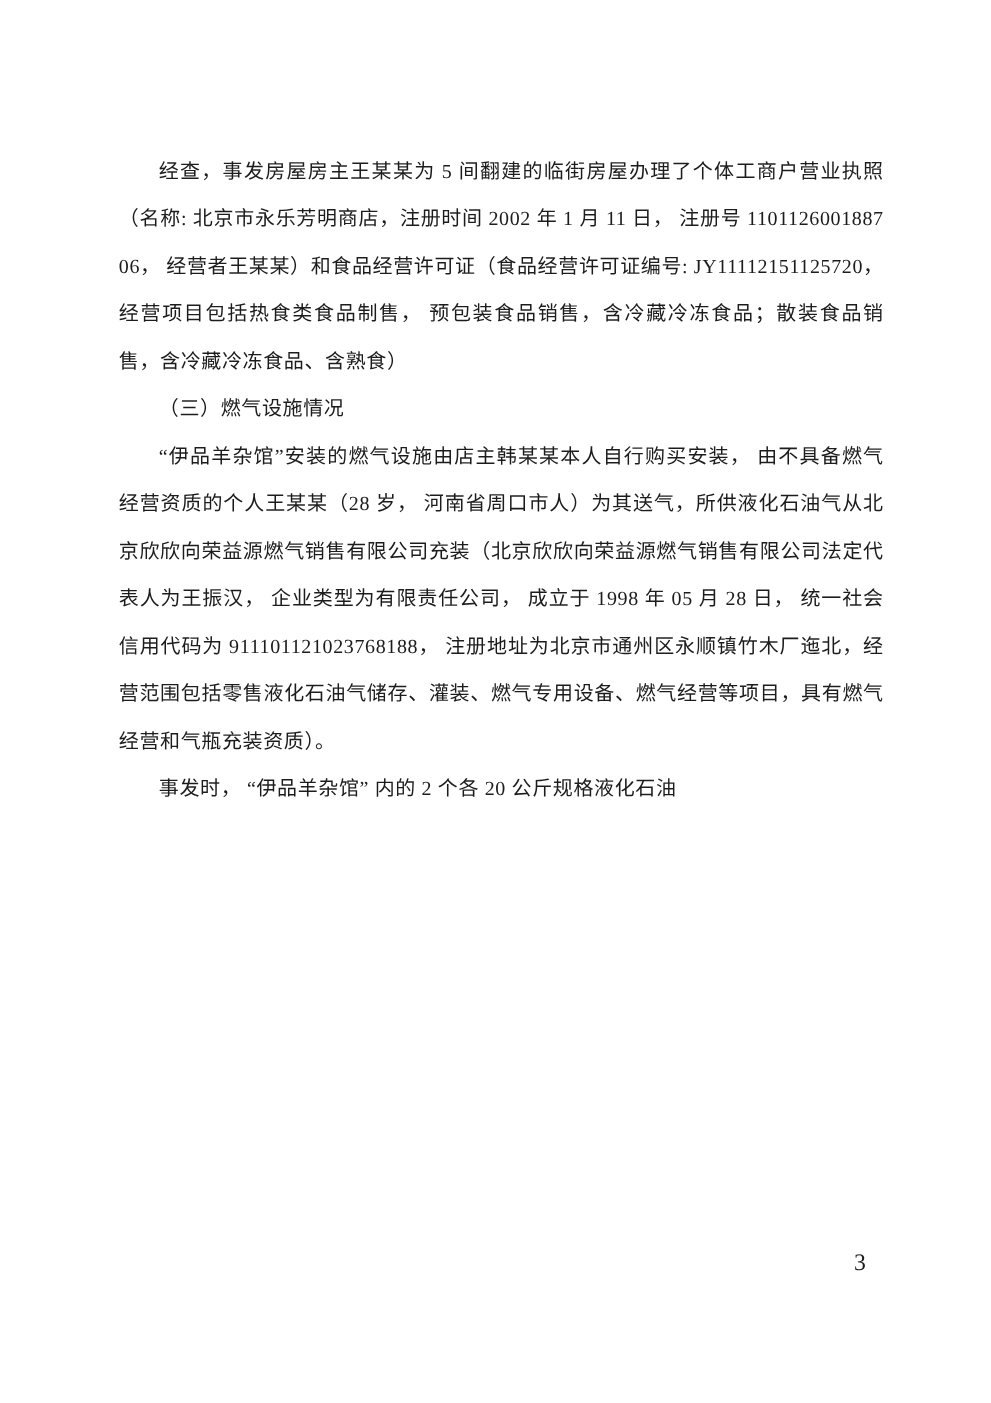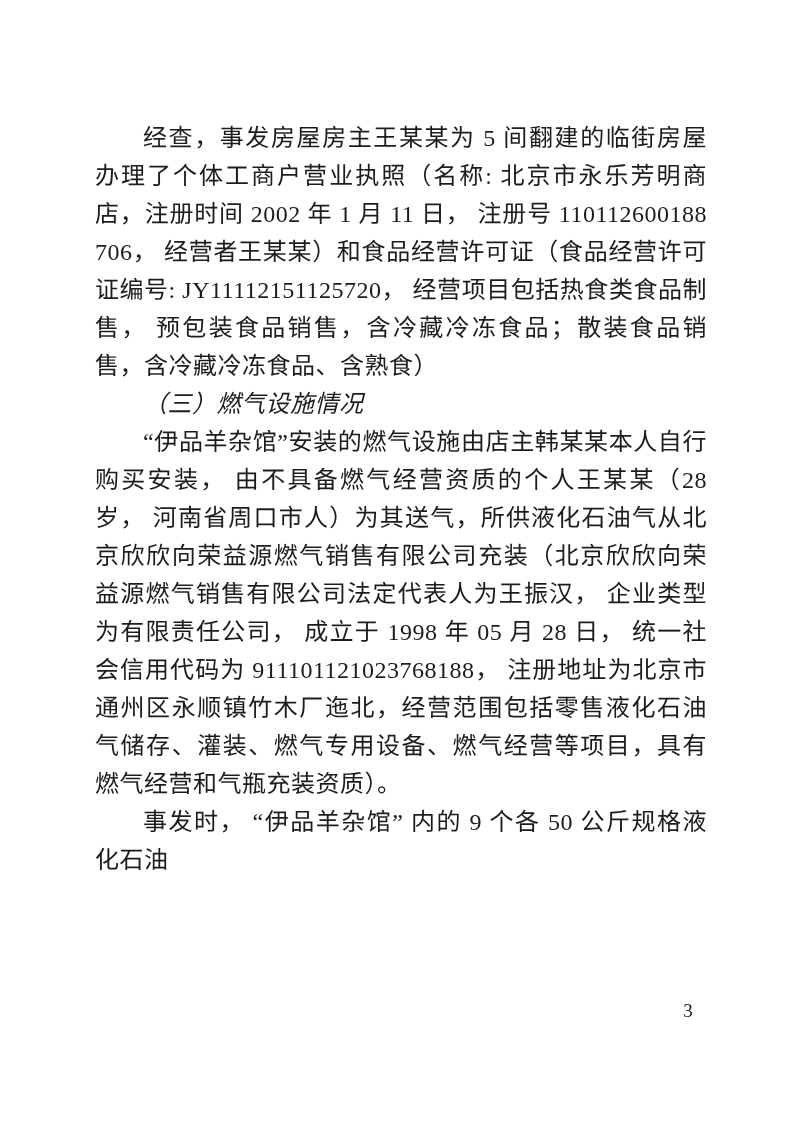--- a/index.html
+++ b/index.html
@@ -17,46 +17,45 @@
     color: #1c1c1c;
   }
   .content {
     position: absolute;
     left: 95px;
     top: 119px;
     width: 612px;
   }
   .para {
     margin: 0;
-    font-size: 24px;
+    font-size: 16px;
     line-height: 38px;
     text-align: justify;
     text-justify: inter-ideograph;
     text-indent: 2em;
     letter-spacing: 0.5px;
     word-break: break-all;
   }
   .para.heading {
-    font-style: italic; 
   }
   .page-number {
     position: absolute;
     left: 676px;
     top: 997px;
     width: 24px;
     font-size: 19px;
     line-height: 28px;
     text-align: center;
     color: #1c1c1c;
   }
 </style>
 </head>
 <body>
 
 <div class="page">
   <div class="content">
     <p class="para">经查，事发房屋房主王某某为 5 间翻建的临街房屋办理了个体工商户营业执照（名称: 北京市永乐芳明商店，注册时间 2002 年 1 月 11 日， 注册号 110112600188706， 经营者王某某）和食品经营许可证（食品经营许可证编号: JY11112151125720， 经营项目包括热食类食品制售， 预包装食品销售，含冷藏冷冻食品；散装食品销售，含冷藏冷冻食品、含熟食）</p>
     <p class="para heading">（三）燃气设施情况</p>
     <p class="para">“伊品羊杂馆”安装的燃气设施由店主韩某某本人自行购买安装， 由不具备燃气经营资质的个人王某某（28 岁， 河南省周口市人）为其送气，所供液化石油气从北京欣欣向荣益源燃气销售有限公司充装（北京欣欣向荣益源燃气销售有限公司法定代表人为王振汉， 企业类型为有限责任公司， 成立于 1998 年 05 月 28 日， 统一社会信用代码为 911101121023768188， 注册地址为北京市通州区永顺镇竹木厂迤北，经营范围包括零售液化石油气储存、灌装、燃气专用设备、燃气经营等项目，具有燃气经营和气瓶充装资质）。</p>
-    <p class="para">事发时， “伊品羊杂馆” 内的 9 个各 50 公斤规格液化石油</p>
+    <p class="para">事发时， “伊品羊杂馆” 内的 2 个各 20 公斤规格液化石油</p>
   </div>
   <div class="page-number">3</div>
 </div>
 
 </body></html>

